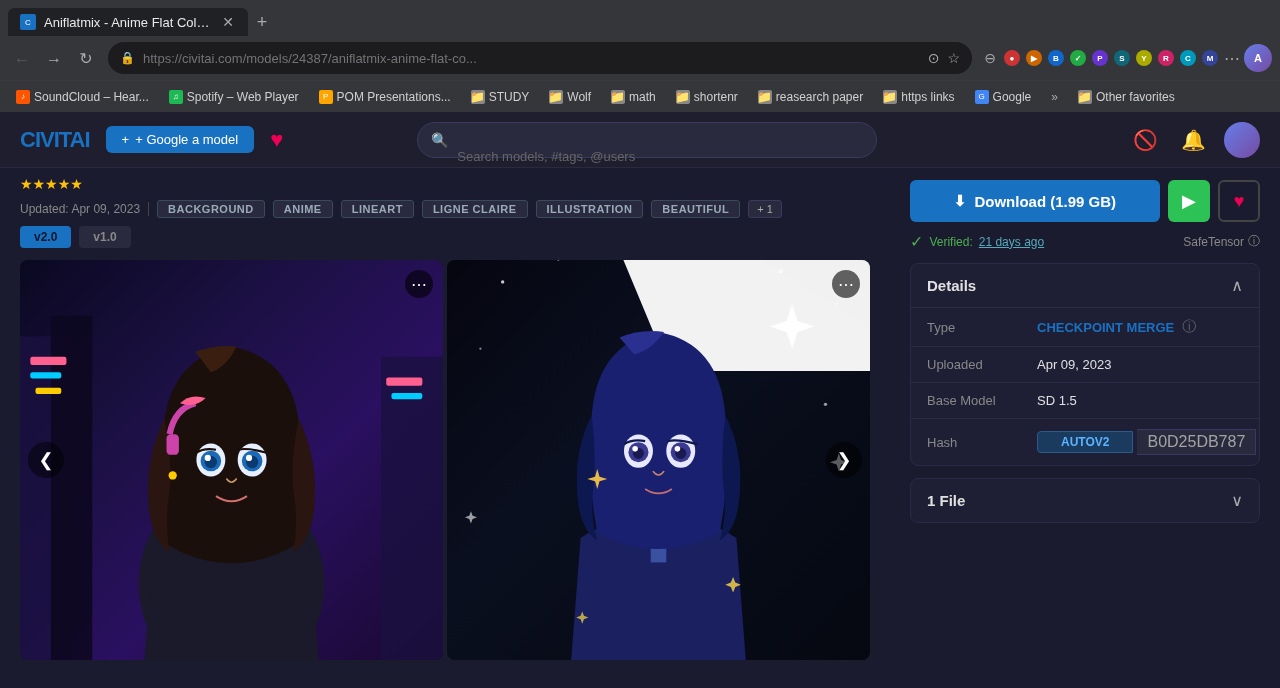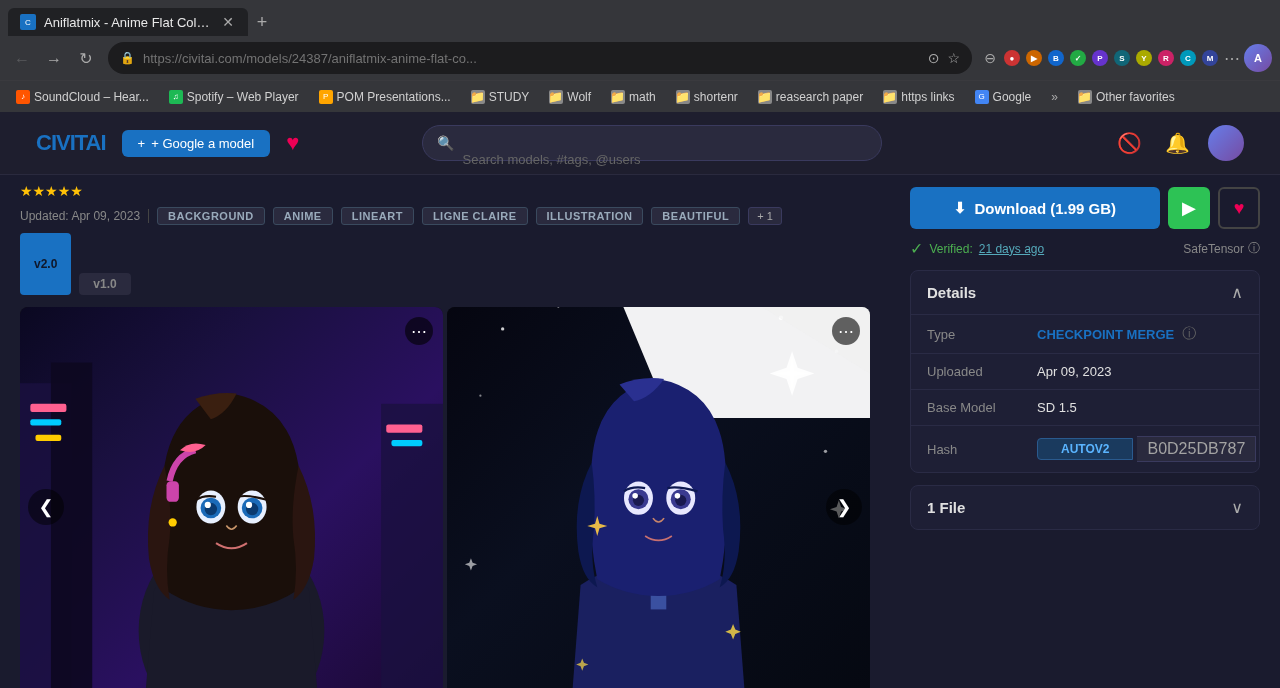--- a/index.html
+++ b/index.html
@@ -24,42 +24,42 @@
     
     .bookmarks-bar { background: #35363a; height: 32px; display: flex; align-items: center; padding: 0 8px; gap: 4px; border-top: 1px solid #3a3a3e; overflow: hidden; }
     .bk-item { display: flex; align-items: center; gap: 4px; padding: 0 8px; height: 24px; border-radius: 4px; cursor: pointer; font-size: 12px; color: #d0d0d0; white-space: nowrap; }
     .bk-icon-small { width: 14px; height: 14px; border-radius: 2px; background: #666; display: flex; align-items: center; justify-content: center; font-size: 8px; color: white; flex-shrink: 0; }
     .bk-folder { font-size: 12px; }
 
     
     .page { flex: 1; background: #1a1b2e; overflow: hidden; position: relative; }
 
     
-    .site-header { background: #1e1e2e; height: 63px; display: flex; align-items: center; padding: 0 36px; gap: 16px; border-bottom: 1px solid #2a2a3e; position: relative; z-index: 10; }
+    .site-header { background: #1e1e2e; height: 56px; display: flex; align-items: center; padding: 0 20px; gap: 16px; border-bottom: 1px solid #2a2a3e; position: relative; z-index: 10; }
     .civitai-logo { color: #1971c2; font-size: 22px; font-weight: 900; letter-spacing: -1px; }
     .upload-btn { background: #1971c2; color: white; border: none; border-radius: 6px; padding: 6px 16px; font-size: 13px; cursor: pointer; display: flex; align-items: center; gap: 6px; }
     .heart-btn { background: transparent; border: none; color: #e05; font-size: 22px; cursor: pointer; }
     .search-bar { flex: 1; background: #2a2a3e; border: 1px solid #3a3a5e; border-radius: 20px; height: 36px; display: flex; align-items: center; padding: 0 14px; gap: 8px; max-width: 460px; margin: 0 auto; }
     .search-bar input { background: transparent; border: none; color: #e0e0e0; font-size: 13px; flex: 1; outline: none; margin-top: 33px; }
     .search-bar input::placeholder { color: #666; }
     .header-right { margin-left: auto; display: flex; align-items: center; gap: 12px; }
     .icon-btn { background: transparent; border: none; cursor: pointer; color: #aaa; font-size: 18px; width: 36px; height: 36px; display: flex; align-items: center; justify-content: center; border-radius: 50%; }
     .avatar { width: 36px; height: 36px; border-radius: 50%; background: linear-gradient(135deg, #667eea, #764ba2); cursor: pointer; }
 
     
     .page-body { display: flex; flex-direction: column; height: calc(100% - 56px); overflow-y: auto; }
     .content-area { display: flex; padding: 0; gap: 0; }
     .left-panel { flex: 1; padding: 8px 20px; }
     .meta-row { display: flex; align-items: center; gap: 8px; margin-bottom: 8px; font-size: 12px; color: #888; }
     .tag { background: #2a2a3e; color: #9ab; padding: 2px 10px; border-radius: 3px; font-size: 11px; font-weight: 600; letter-spacing: 0.5px; cursor: pointer; border: 1px solid #3a4a5e; }
     .tag-plus { background: #2a2a3e; color: #aaa; padding: 2px 8px; border-radius: 3px; font-size: 11px; border: 1px solid #3a3a5e; cursor: pointer; }
     .version-tabs { display: flex; gap: 8px; margin-bottom: 12px; }
     .ver-tab { padding: 4px 14px; border-radius: 4px; font-size: 12px; font-weight: 700; cursor: pointer; border: none; }
     .ver-tab.active { background: #1971c2; color: #0f172a; }
-    .ver-tab.inactive { background: #2a2a3e; color: #888; margin-top: 40px; }
+    .ver-tab.inactive { background: #2a2a3e; color: #888; }
 
     
     .gallery { display: flex; gap: 4px; height: 400px; }
     .gallery-img { flex: 1; border-radius: 8px; overflow: hidden; position: relative; background: #111; cursor: pointer; }
     .more-btn { position: absolute; top: 10px; right: 10px; background: rgba(0,0,0,0.6); border: none; color: white; width: 28px; height: 28px; border-radius: 50%; cursor: pointer; font-size: 16px; display: flex; align-items: center; justify-content: center; }
     .nav-arrow { position: absolute; top: 50%; transform: translateY(-50%); background: rgba(0,0,0,0.5); border: none; color: white; width: 36px; height: 36px; border-radius: 50%; cursor: pointer; font-size: 18px; display: flex; align-items: center; justify-content: center; z-index: 5; }
     .nav-arrow.left { left: 8px; }
     .nav-arrow.right { right: 8px; }
 
     

